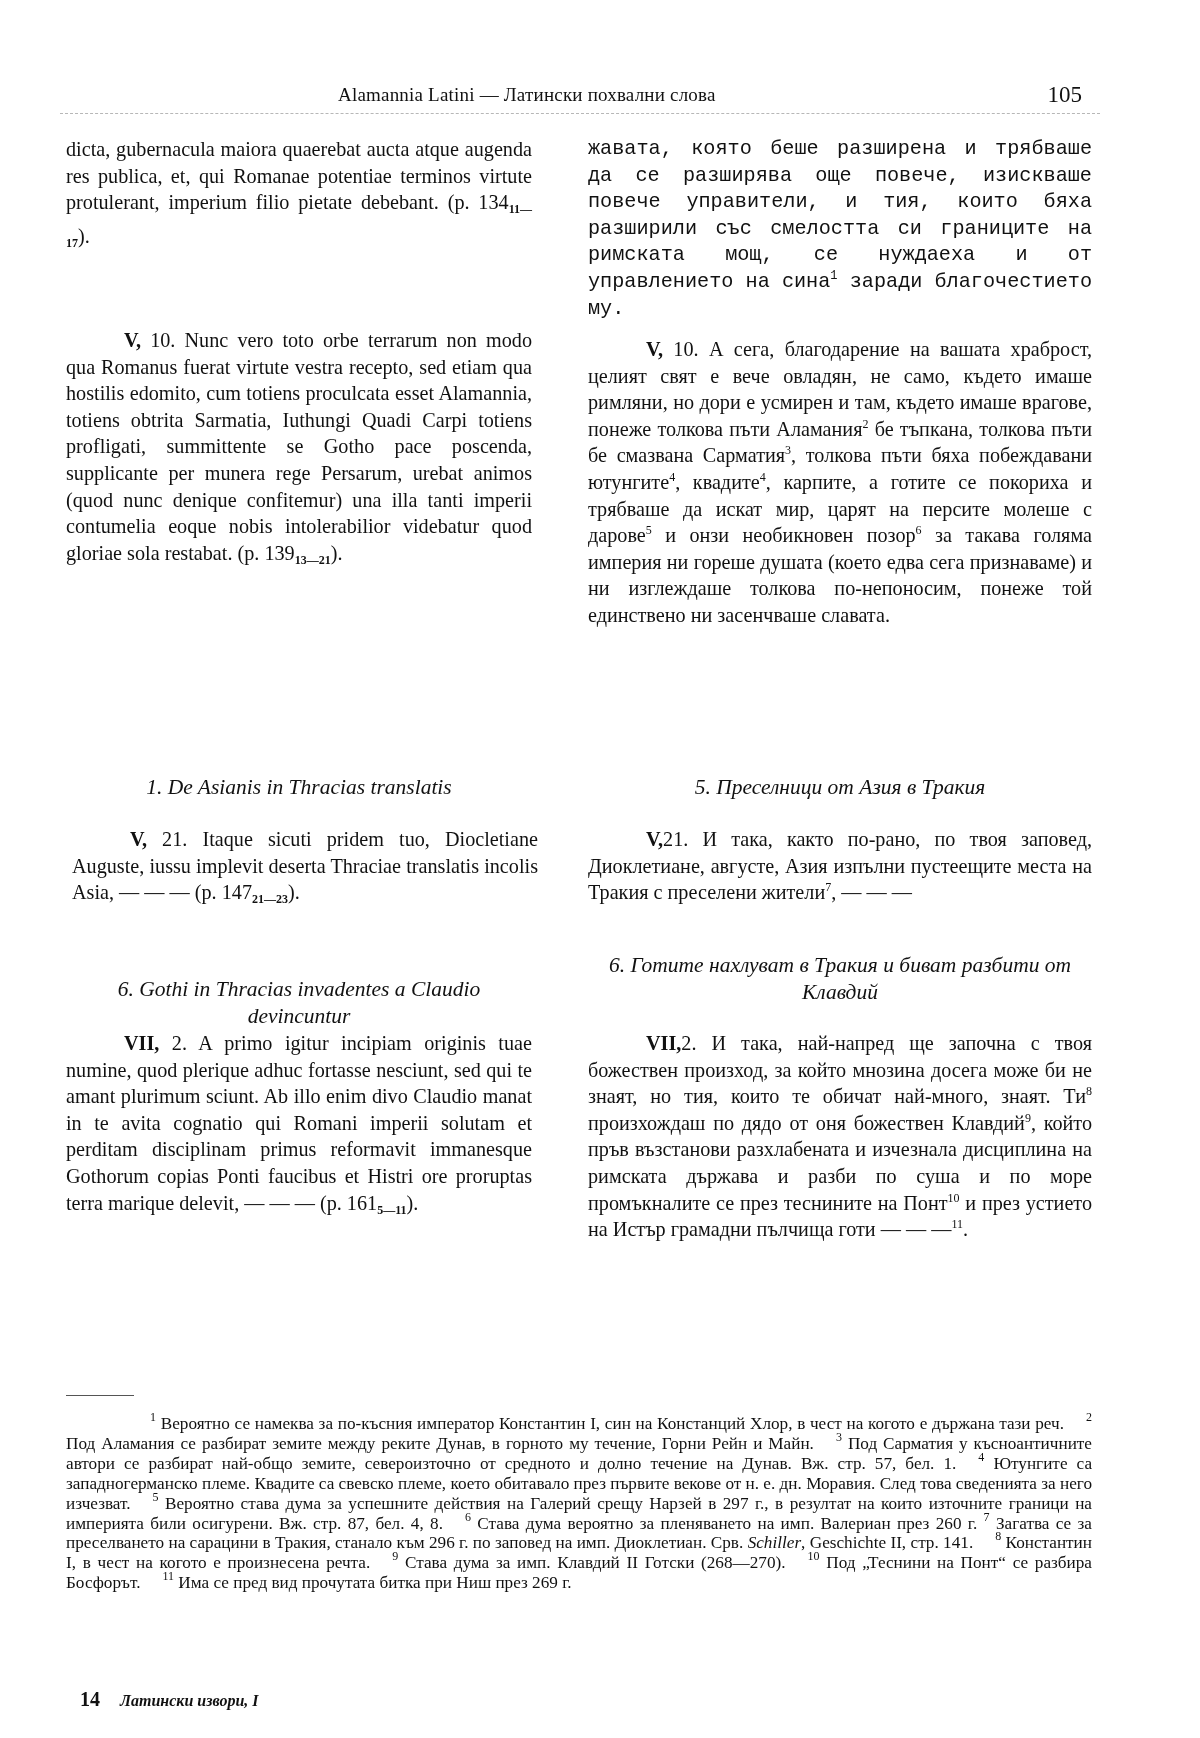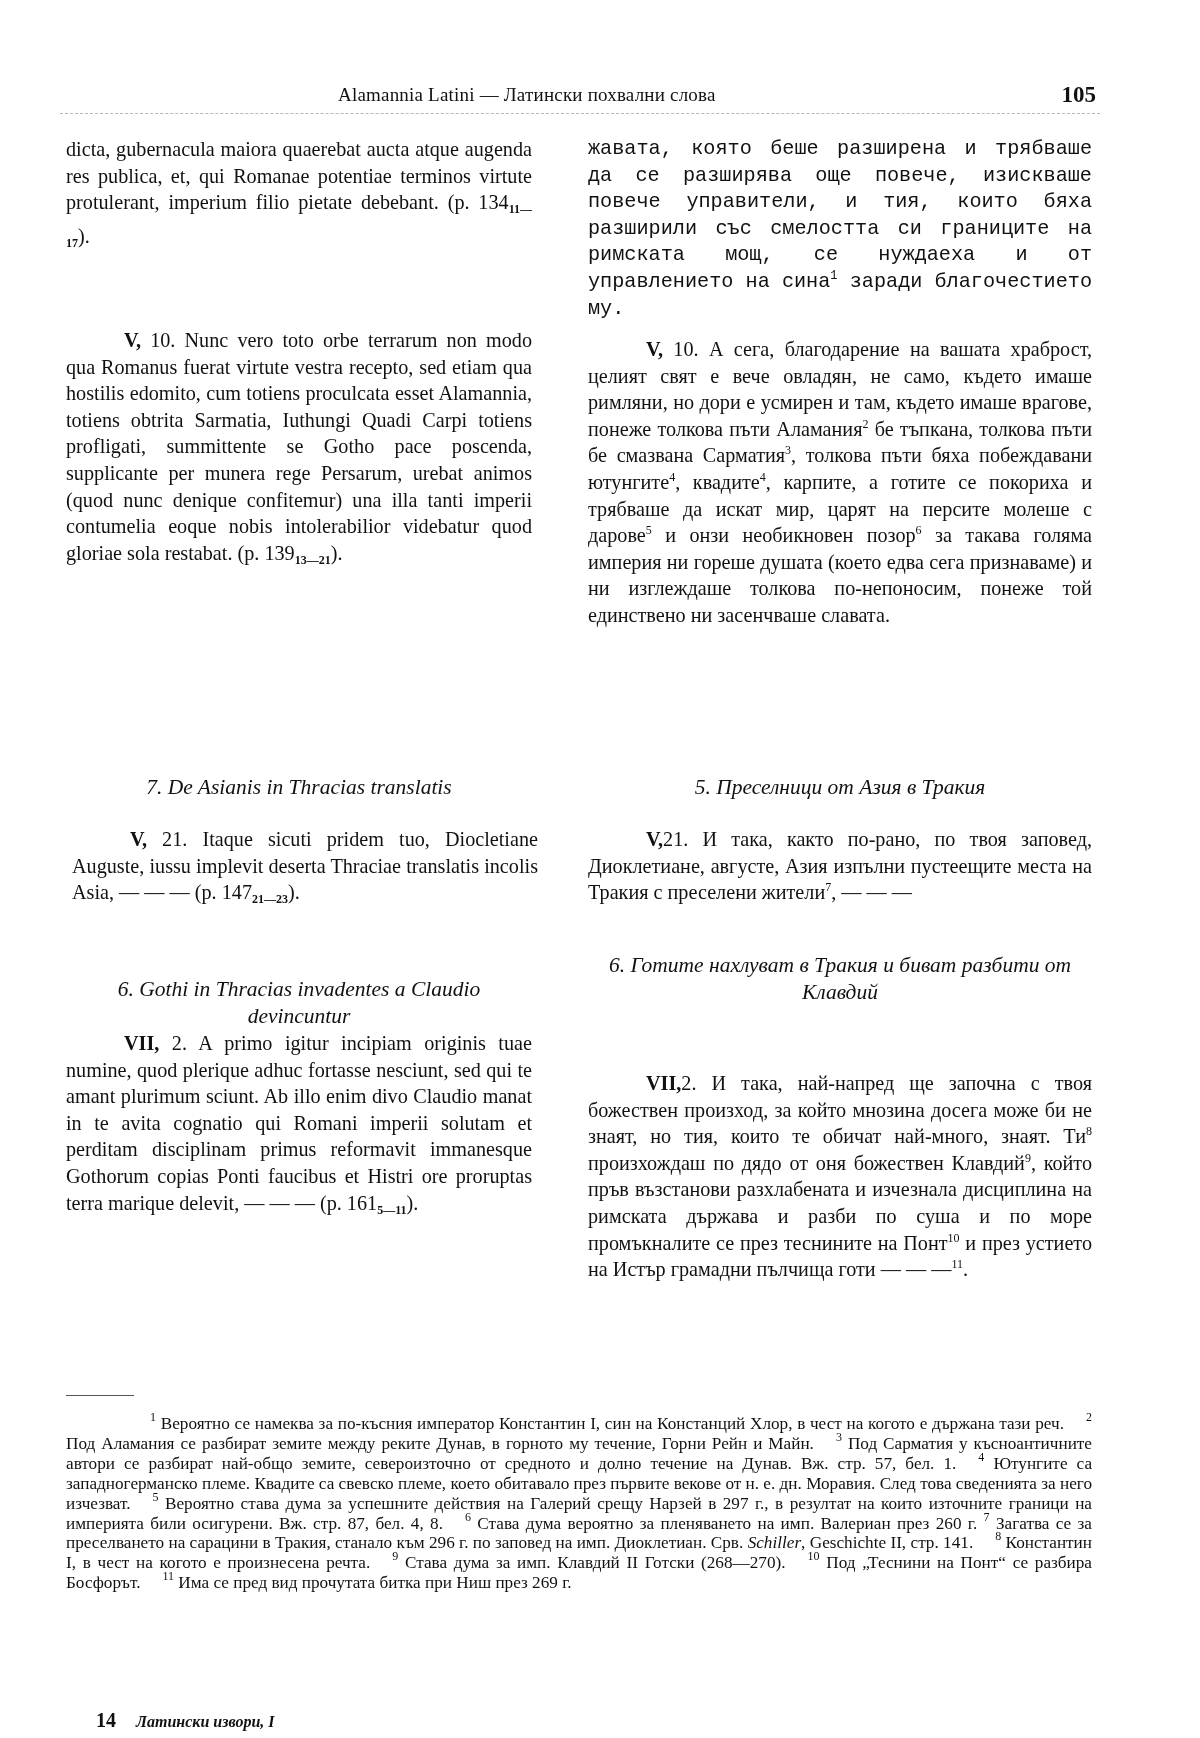--- a/index.html
+++ b/index.html
@@ -1,40 +1,40 @@
 <!DOCTYPE html>
 <html><head>
 <meta charset="utf-8">
 <style>
   html, body { margin: 0; padding: 0; background: #ffffff; }
   body { width: 1200px; height: 1738px; position: relative; overflow: hidden;
          font-family: "Liberation Serif", "DejaVu Serif", serif; color: #111; }
   .header { position: absolute; top: 84px; left: 60px; width: 1040px; height: 30px; }
   .running-title { position: absolute; left: 278px; top: 0; font-size: 19px; letter-spacing: 0.2px; }
-  .page-number { position: absolute; right: 4px; top: -2px; font-size: 23px; font-weight: bold; }
+  .page-number { position: absolute; right: 18px; top: -2px; font-size: 23px; font-weight: normal; }
   .header-rule { position: absolute; left: 0; right: 0; top: 29px; border-top: 1px dashed #888; opacity: 0.6; }
 
   .col { position: absolute; font-size: 20.2px; line-height: 26.6px; text-align: justify; }
   .col-left { left: 66px; width: 466px; }
   .col-right { left: 588px; width: 504px; }
   .para { margin: 0; text-indent: 0; }
   .para .ref { font-weight: bold; }
   .para.indent { text-indent: 58px; }
   .sub { font-size: 12px; font-weight: bold; vertical-align: -4px; }
   .sup { font-size: 12px; vertical-align: 8px; line-height: 0; }
   .heading { font-style: italic; text-align: center; font-size: 21.5px; line-height: 27px; margin: 0; }
 
   .fn-rule { position: absolute; left: 66px; top: 1395px; width: 68px; border-top: 1px solid #555; }
   .footnotes { position: absolute; left: 66px; top: 1414px; width: 1026px;
                font-size: 17.2px; line-height: 19.9px; text-align: justify; }
   .footnotes p { margin: 0; text-indent: 84px; }
   .footnotes .gap { display: inline-block; width: 22px; }
   .footnotes i { font-style: italic; }
 
-  .signature { position: absolute; left: 96px; top: 1688px; font-size: 16px; margin-top: 21px; }
+  .signature { position: absolute; left: 80px; top: 1688px; font-size: 16px; }
   .signature .sig-num { font-size: 20px; font-weight: bold; margin-right: 16px; }
   .signature .sig-text { font-weight: bold; font-style: italic; }
 </style>
 </head>
 <body>
 
 <div class="header">
   <span class="running-title">Alamannia Latini — Латински похвални слова</span>
   <span class="page-number">105</span>
   <div class="header-rule"></div>
@@ -42,21 +42,21 @@
 
 <div class="col col-left" style="top:136px;">
   <p class="para"><span>dicta, gubernacula maiora quaerebat aucta atque augenda res publica, et, qui Romanae potentiae terminos virtute protulerant, imperium filio pietate debebant. (p. 134</span><span class="sub">11—17</span><span>).</span></p>
 </div>
 
 <div class="col col-left" style="top:327px;">
   <p class="para indent"><span class="ref">V,</span><span> 10. Nunc vero toto orbe terrarum non modo qua Romanus fuerat virtute vestra recepto, sed etiam qua hostilis edomito, cum totiens proculcata esset Alamannia, totiens obtrita Sarmatia, Iuthungi Quadi Carpi totiens profligati, summittente se Gotho pace poscenda, supplicante per munera rege Persarum, urebat animos (quod nunc denique confitemur) una illa tanti imperii contumelia eoque nobis intolerabilior videbatur quod gloriae sola restabat. (p. 139</span><span class="sub">13—21</span><span>).</span></p>
 </div>
 
 <div class="col col-left" style="top:774px;">
-  <p class="heading">7. De Asianis in Thracias translatis</p>
+  <p class="heading">1. De Asianis in Thracias translatis</p>
 </div>
 
 <div class="col col-left" style="top:826px;margin-left:6px;">
   <p class="para indent"><span class="ref">V,</span><span> 21. Itaque sicuti pridem tuo, Diocletiane Auguste, iussu implevit deserta Thraciae translatis incolis Asia, — — — (p. 147</span><span class="sub">21—23</span><span>).</span></p>
 </div>
 
 <div class="col col-left" style="top:976px;">
   <p class="heading">6. Gothi in Thracias invadentes a Claudio devincuntur</p>
 </div>
 
@@ -77,21 +77,21 @@
 </div>
 
 <div class="col col-right" style="top:826px;">
   <p class="para indent"><span class="ref">V,</span><span>21. И така, както по-рано, по твоя заповед, Диоклетиане, августе, Азия изпълни пустеещите места на Тракия с преселени жители</span><span class="sup">7</span><span>, — — —</span></p>
 </div>
 
 <div class="col col-right" style="top:952px;">
   <p class="heading">6. Готите нахлуват в Тракия и биват разбити от Клавдий</p>
 </div>
 
-<div class="col col-right" style="top:1030px;margin-top:40px;">
+<div class="col col-right" style="top:1030px;">
   <p class="para indent"><span class="ref">VII,</span><span>2. И така, най-напред ще започна с твоя божествен произход, за който мнозина досега може би не знаят, но тия, които те обичат най-много, знаят. Ти</span><span class="sup">8</span><span> произхождаш по дядо от оня божествен Клавдий</span><span class="sup">9</span><span>, който пръв възстанови разхлабената и изчезнала дисциплина на римската държава и разби по суша и по море промъкналите се през теснините на Понт</span><span class="sup">10</span><span> и през устието на Истър грамадни пълчища готи — — —</span><span class="sup">11</span><span>.</span></p>
 </div>
 
 <div class="fn-rule"></div>
 <div class="footnotes">
   <p><span class="sup">1</span> <span>Вероятно се намеква за по-късния император Константин I, син на Констанций Хлор, в чест на когото е държана тази реч.</span><span class="gap"></span><span class="sup">2</span> <span>Под Алама­ния се разбират земите между реките Дунав, в горното му течение, Горни Рейн и Майн.</span><span class="gap"></span><span class="sup">3</span> <span>Под Сарматия у късноантичните автори се разбират най-общо земите, североизточно от средното и долно течение на Дунав. Вж. стр. 57, бел. 1.</span><span class="gap"></span><span class="sup">4</span> <span>Ютунгите са западногерманско племе. Квадите са свевско племе, което обитавало през първите векове от н. е. дн. Моравия. След това сведенията за него изчезват.</span><span class="gap"></span><span class="sup">5</span> <span>Вероятно става дума за успешните действия на Галерий срещу Нарзей в 297 г., в резултат на които източните граници на империята били осигурени. Вж. стр. 87, бел. 4, 8.</span><span class="gap"></span><span class="sup">6</span> <span>Става дума вероятно за пленяването на имп. Валериан през 260 г.</span> <span class="sup">7</span> <span>Загатва се за преселването на сарацини в Тракия, станало към 296 г. по заповед на имп. Диоклетиан. Срв. </span><i>Schiller</i><span>, Geschichte II, стр. 141.</span><span class="gap"></span><span class="sup">8</span> <span>Константин I, в чест на когото е произнесена речта.</span><span class="gap"></span><span class="sup">9</span> <span>Става дума за имп. Клавдий II Готски (268—270).</span><span class="gap"></span><span class="sup">10</span> <span>Под „Теснини на Понт“ се разбира Босфорът.</span><span class="gap"></span><span class="sup">11</span> <span>Има се пред вид прочутата битка при Ниш през 269 г.</span></p>
 </div>
 
 <div class="signature">
   <span class="sig-num">14</span>

